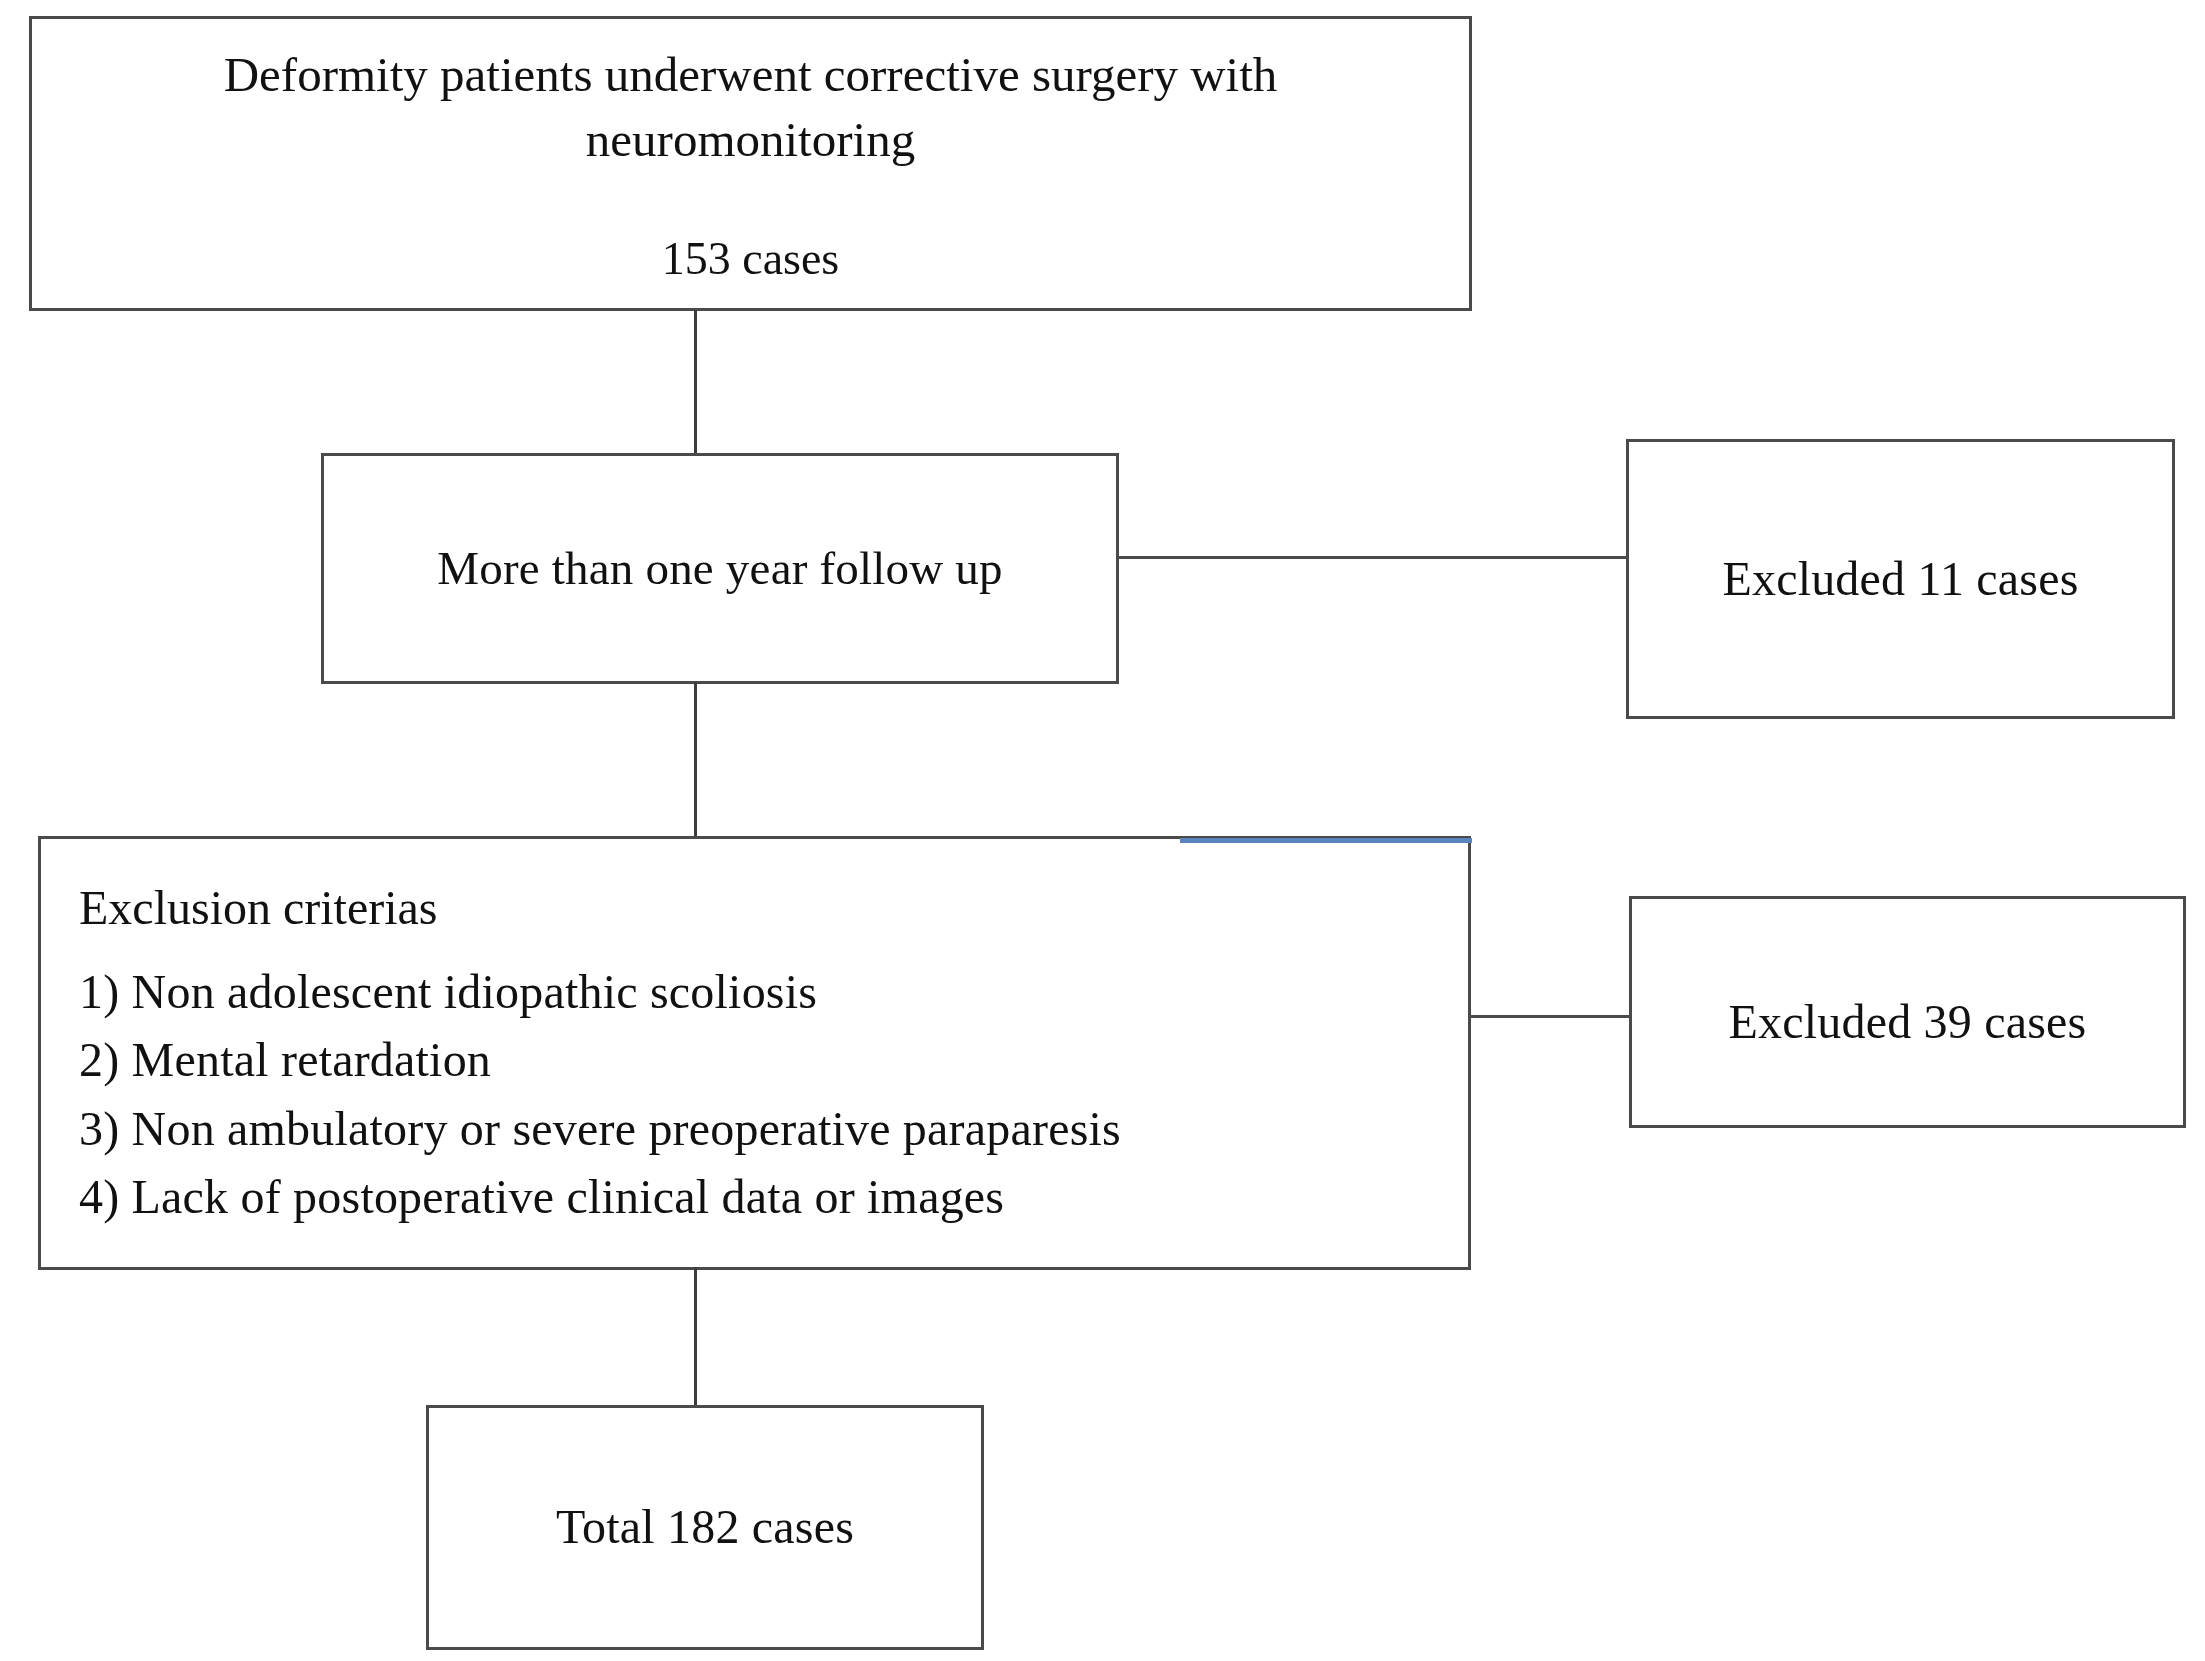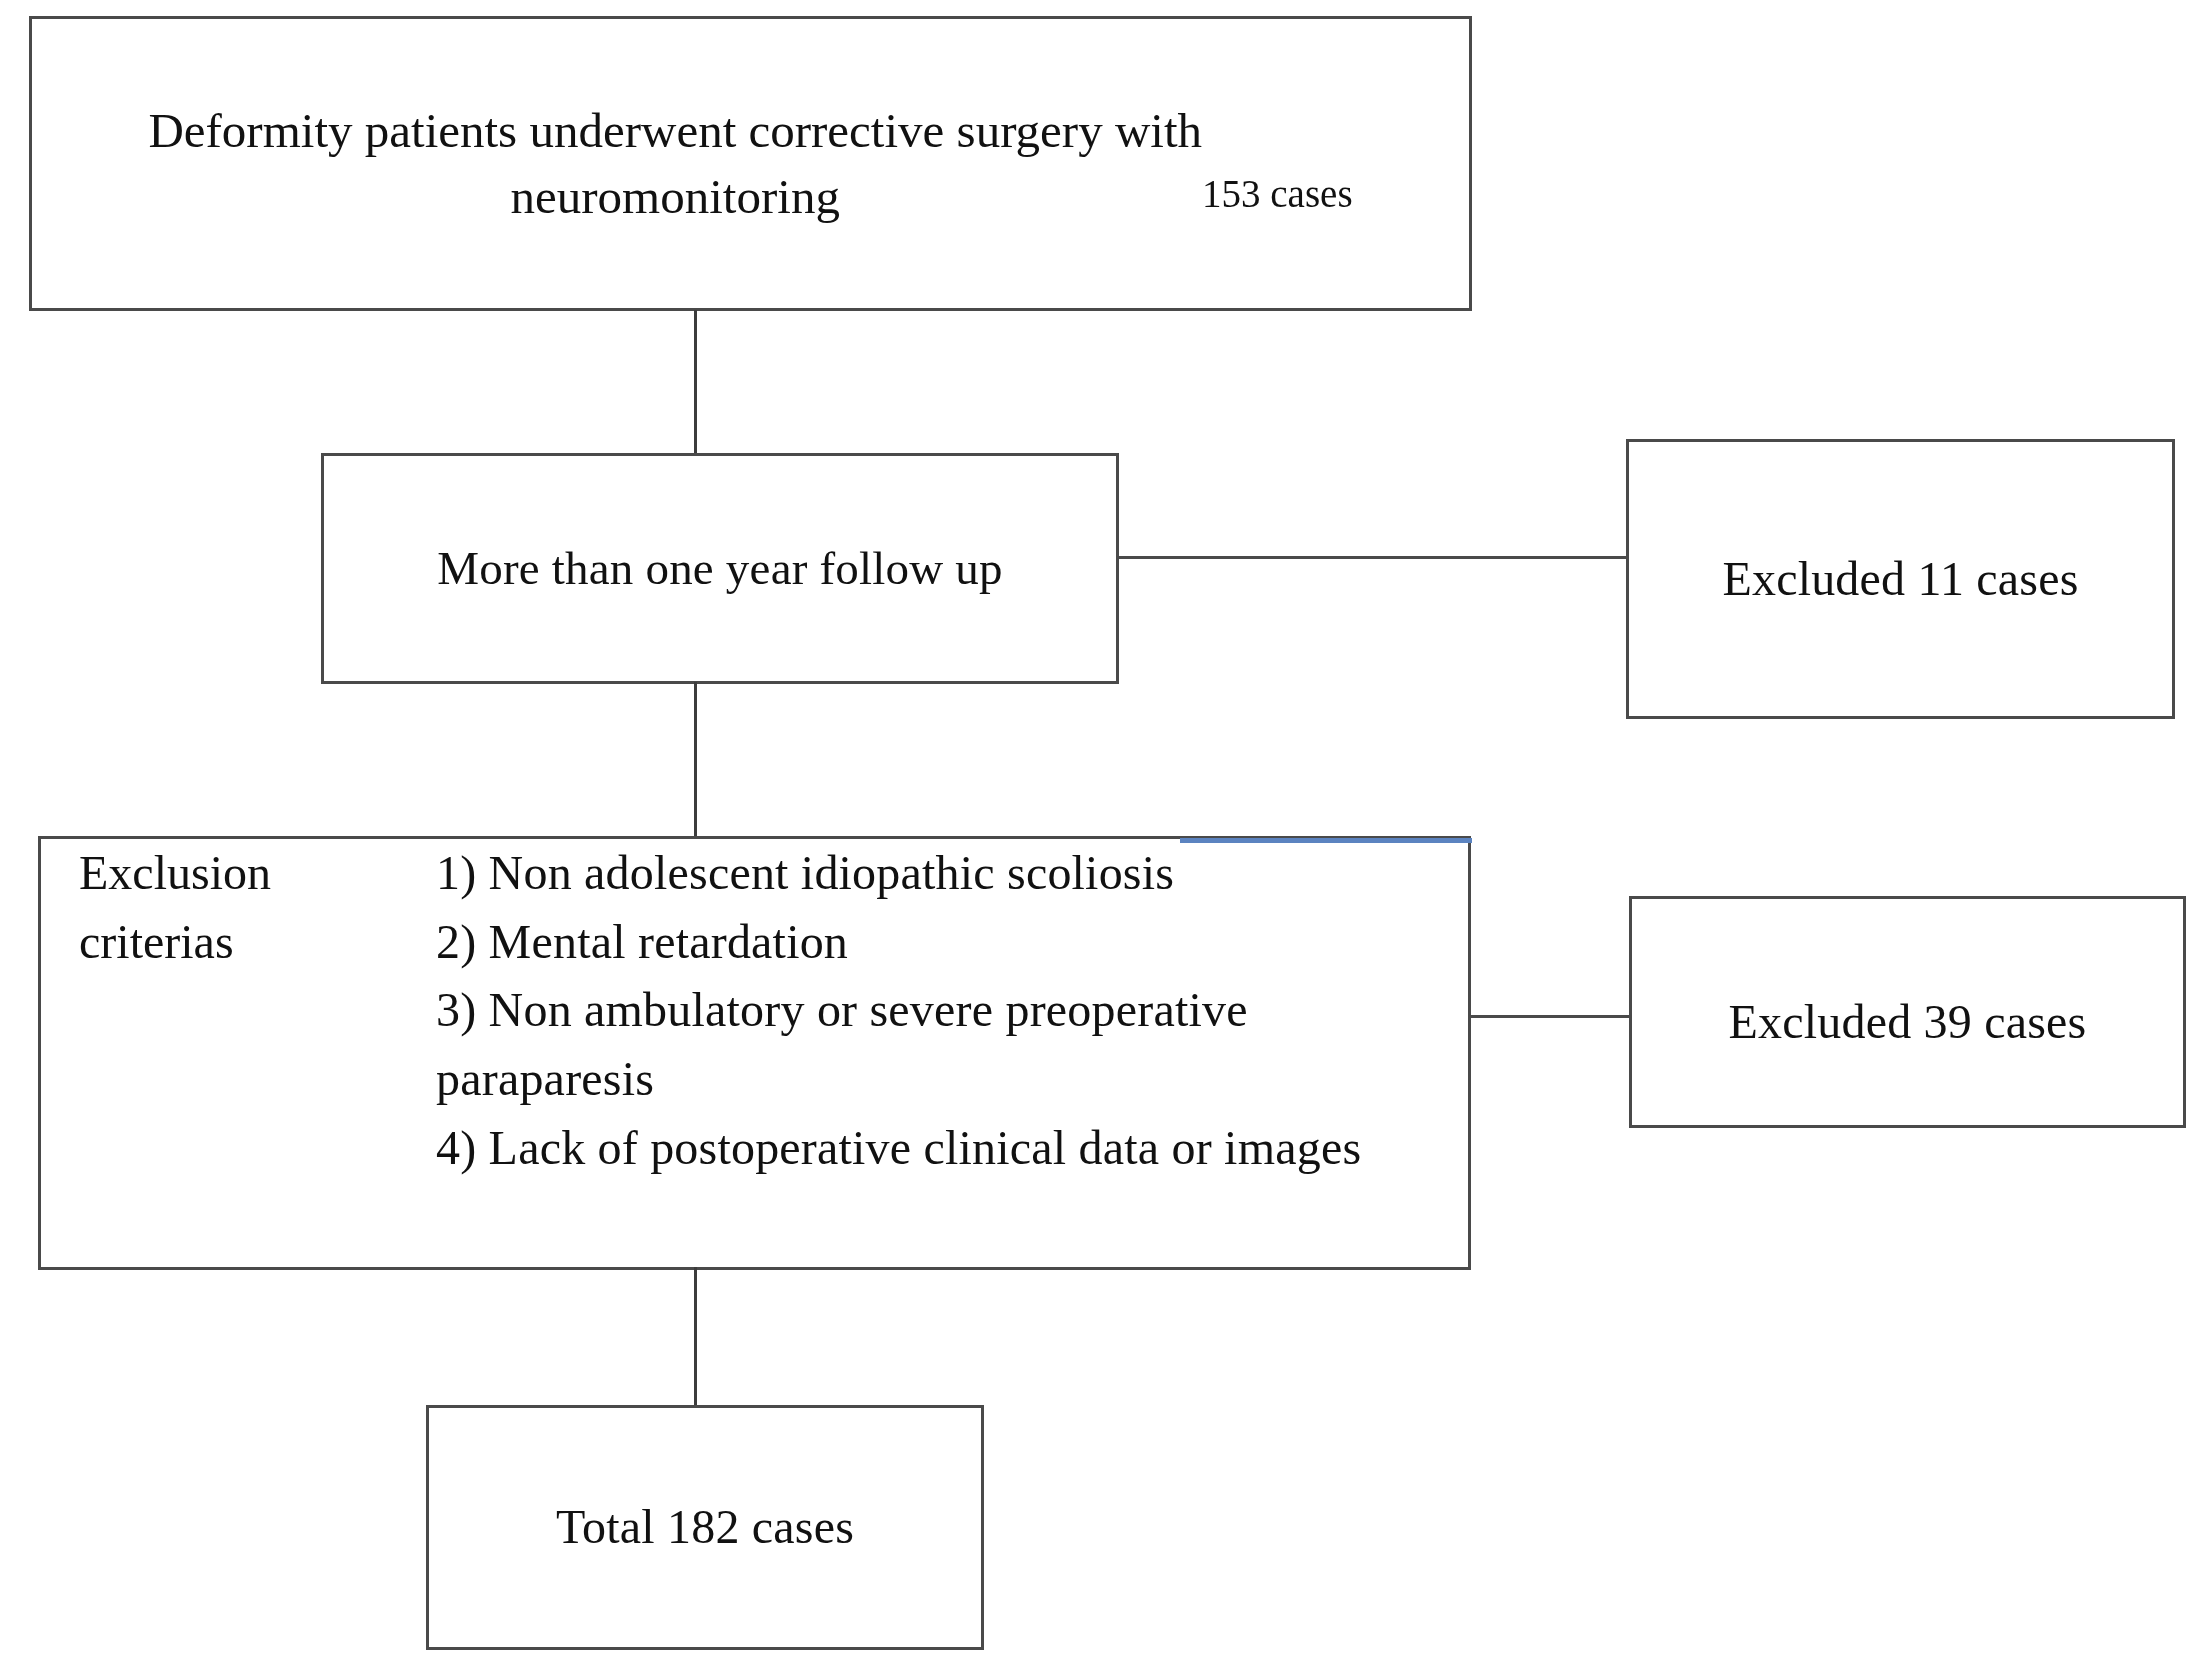--- a/index.html
+++ b/index.html
@@ -15,21 +15,21 @@
     overflow: hidden;
     font-family: "Liberation Serif", "DejaVu Serif", serif;
     color: #111111;
   }
   .node {
     position: absolute;
     box-sizing: border-box;
     border: 3.2px solid #4a4a4a;
     background: #ffffff;
     display: flex;
-    flex-direction: row;
+    flex-direction: column;
     justify-content: center;
   }
   .node.centered {
     align-items: center;
     text-align: center;
   }
   .node-text {
     font-size: 48px;
     line-height: 1.30;
     letter-spacing: 0.2px;
@@ -40,21 +40,21 @@
     left: 29px;  top: 16px;   width: 1443px; height: 295px;
     padding: 0 39px;
   }
   #node-cohort .title-line {
     font-size: 49px;
     line-height: 1.33;
     text-align: center;
     white-space: pre-line;
   }
   #node-cohort .count-line {
-    font-size: 39px;
+    font-size: 46px;
     text-align: center;
     margin-top: 60px;
   }
   #node-followup {
     left: 321px; top: 453px;  width: 798px; height: 231px;
     padding: 0 28.5px;
   }
   #node-followup .node-text { font-size: 47px; }
 
   #node-excl11 {

